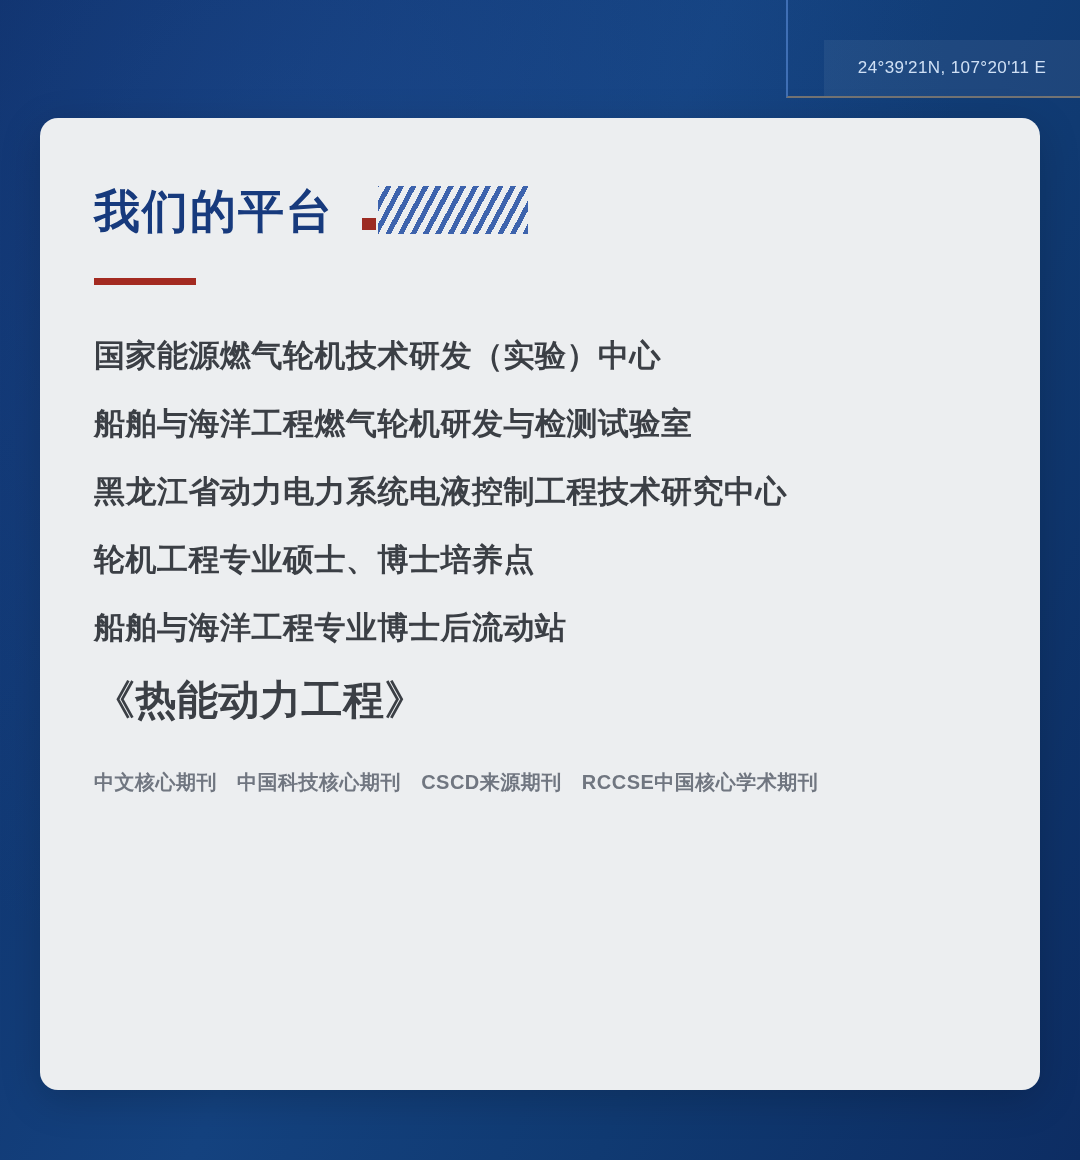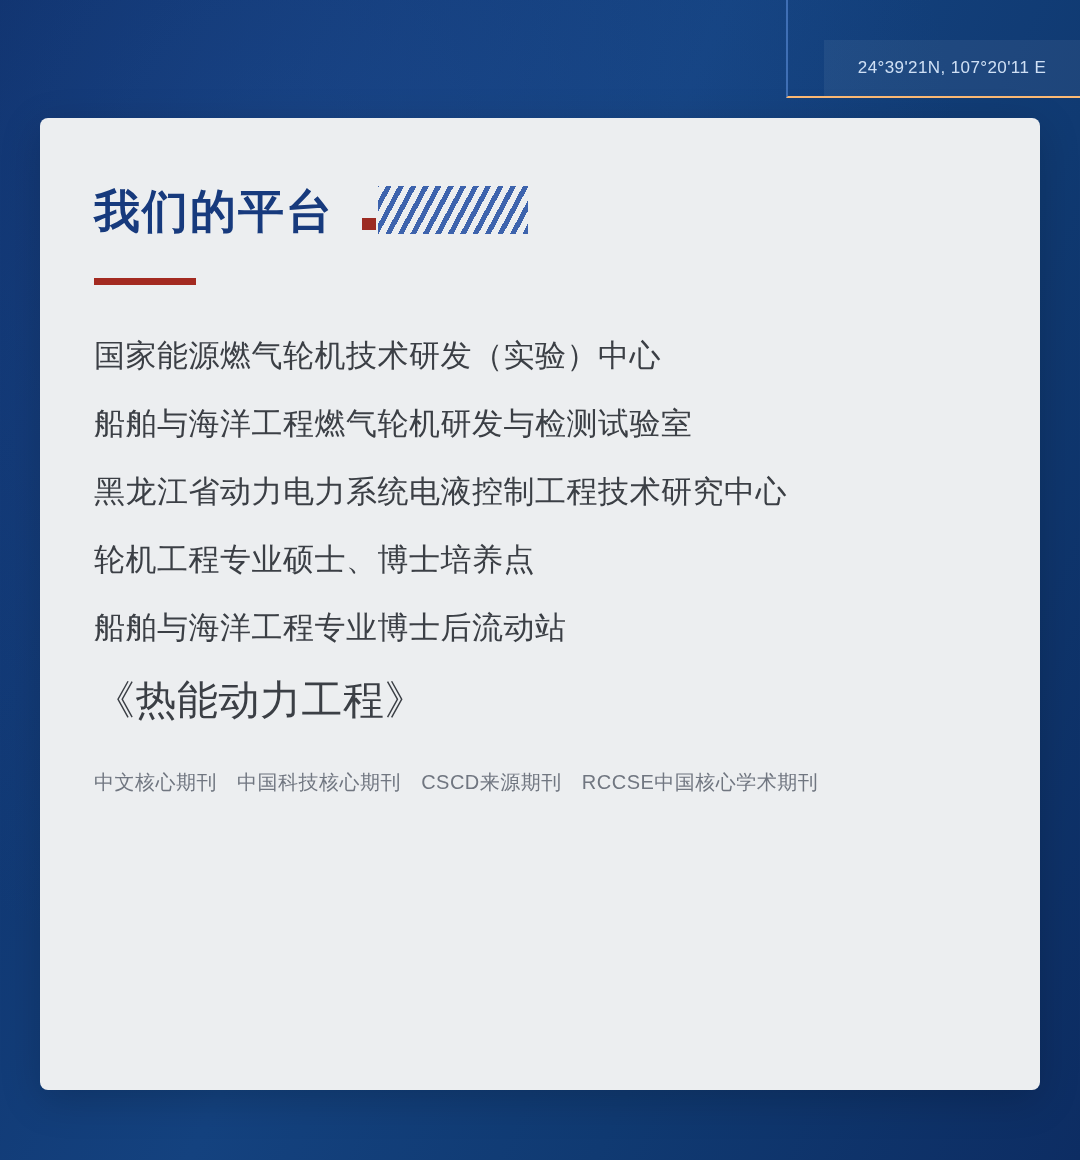--- a/index.html
+++ b/index.html
@@ -28,21 +28,21 @@
   }
 
   
   .coord-box {
     position: absolute;
     top: 0;
     left: 786px;
     width: 294px;
     height: 98px;
     border-left: 2px solid #3f6fb5;
-    border-bottom: 2px solid #fdba74;
+    border-bottom: 2px solid #737373;
     box-sizing: border-box;
   }
   .coord-inner {
     position: absolute;
     right: 0;
     bottom: 0;
     width: 256px;
     height: 56px;
     background: rgba(255,255,255,0.06);
     display: flex;
@@ -57,21 +57,21 @@
   }
 
   
   .card {
     position: absolute;
     left: 40px;
     top: 118px;
     width: 1000px;
     height: 972px;
     background: #eceef0;
-    border-radius: 8px;
+    border-radius: 18px;
     box-shadow: 0 10px 40px rgba(0,0,0,0.18);
     box-sizing: border-box;
   }
 
   .header-row {
     position: absolute;
     left: 54px;
     top: 68px;
     display: flex;
     align-items: flex-end;
@@ -110,20 +110,21 @@
     width: 102px;
     height: 7px;
     background: #a32a21;
   }
 
   .list {
     position: absolute;
     left: 54px;
     top: 222px;
     right: 28px;
+    font-weight: bold;
   }
   .list-item {
     color: #3b3f45;
     font-size: 31px;
     line-height: 1;
     margin-bottom: 37px;
     letter-spacing: 0.5px;
     white-space: nowrap;
   }
   .journal-title {

